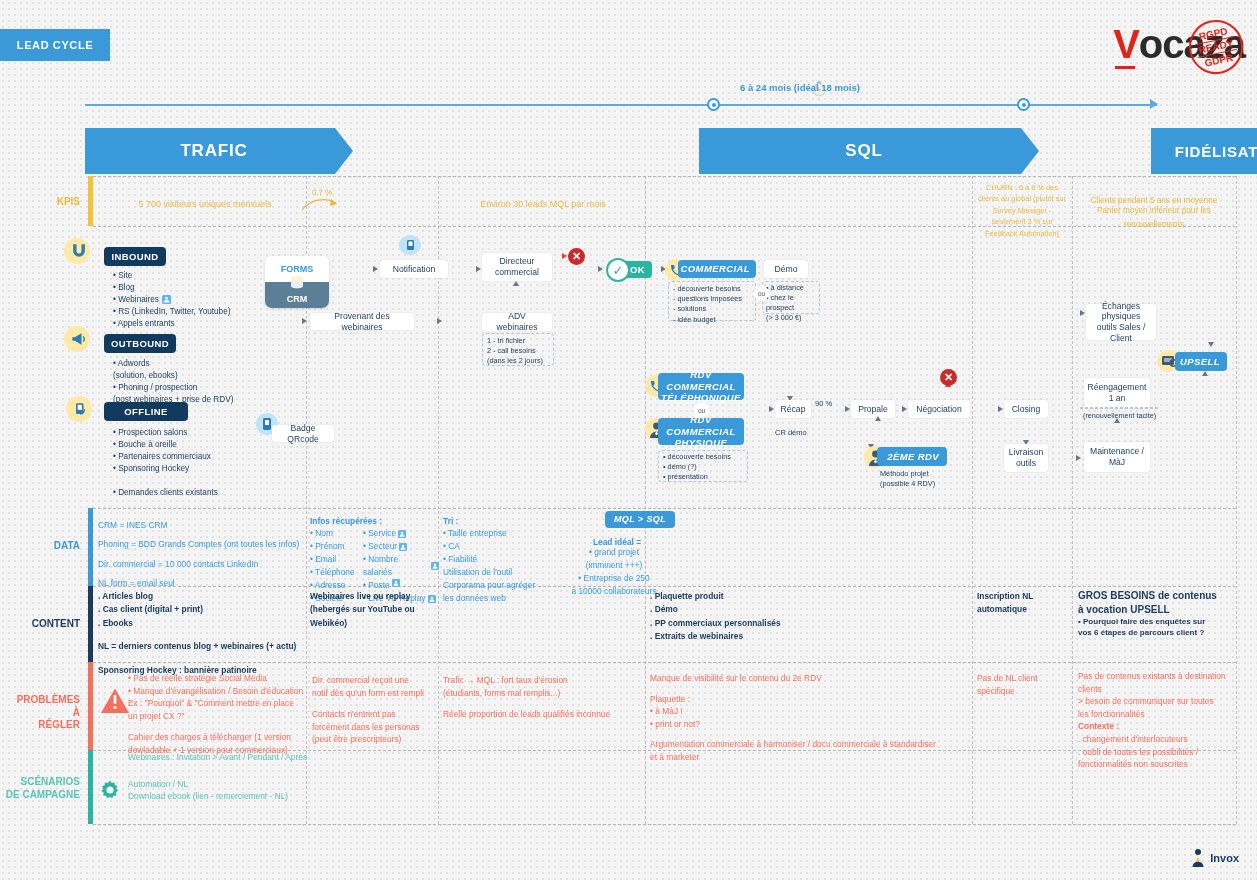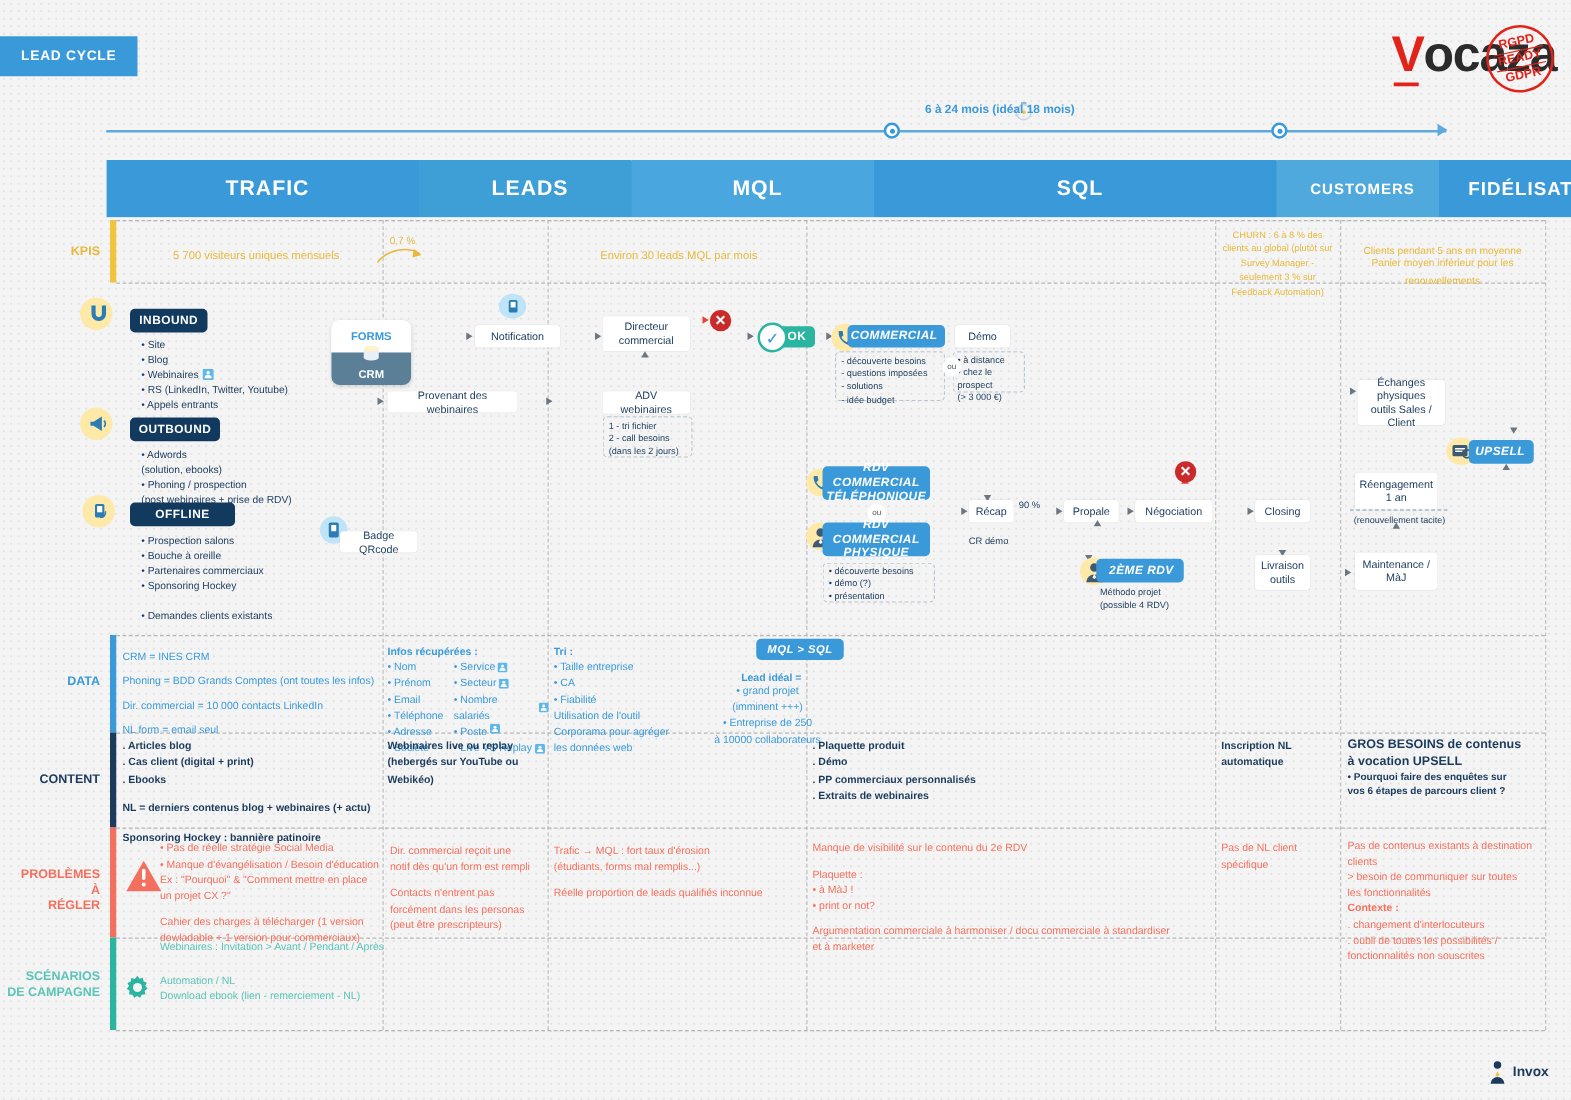--- a/index.html
+++ b/index.html
@@ -141,31 +141,22 @@
   <div class="tl-line"></div>
   <div class="tl-dot" style="left:622px"></div>
   <div class="tl-dot" style="left:932px"></div>
   <div class="tl-arrow"></div>
 </div>
 
 <div class="stages">
   <div class="stage" style="left:0;width:268px;background:#3a9ad9;font-size:17px">
       <span>TRAFIC</span>
     </div>
-  <div class="stage" style="left:250px;width:188px;background:#3e9fd6;font-size:17px">
-      <span>LEADS</span>
-    </div>
-  <div class="stage" style="left:420px;width:212px;background:#4aa6de;font-size:17px">
-      <span>MQL</span>
-    </div>
   <div class="stage" style="left:614px;width:340px;background:#3a9ad9;font-size:17px">
       <span>SQL</span>
-    </div>
-  <div class="stage" style="left:936px;width:148px;background:#4fa9dd;font-size:12px">
-      <span>CUSTOMERS</span>
     </div>
   <div class="stage" style="left:1066px;width:170px;background:#3a9ad9;font-size:15px">
       <span>FIDÉLISATION</span>
     </div>
 </div>
 
 <div class="dashed-v" style="left:306px; top:176px; height:648px"></div>
 <div class="dashed-v" style="left:438px; top:176px; height:648px"></div>
 <div class="dashed-v" style="left:645px; top:176px; height:648px"></div>
 <div class="dashed-v" style="left:972px; top:176px; height:648px"></div>

